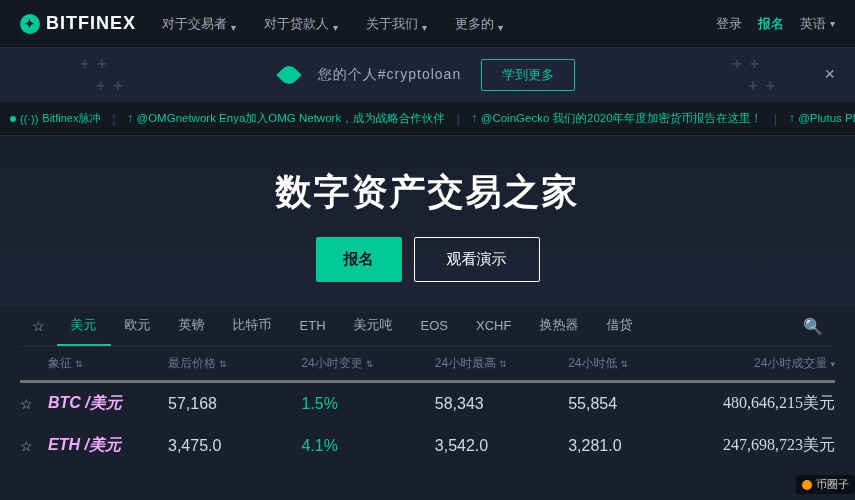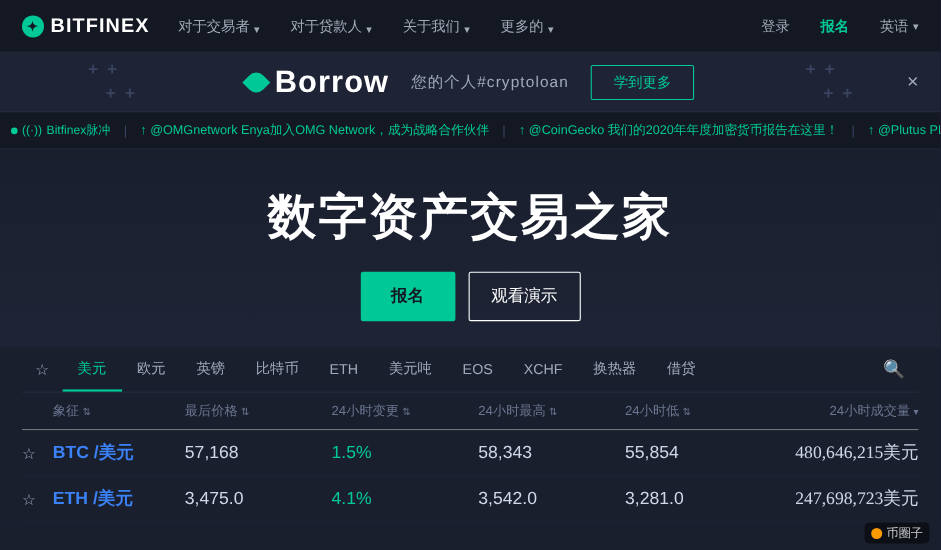--- a/index.html
+++ b/index.html
@@ -57,21 +57,21 @@
       cursor: pointer;
       padding: 4px 2px;
     }
     .nav-chevron {
       font-size: 10px;
       color: #a0aab8;
     }
     .header-right {
       display: flex;
       align-items: center;
-      gap: 28px;
+      gap: 16px;
       font-size: 13px;
     }
     .header-login {
       color: #a0aab8;
       cursor: pointer;
     }
     .header-signup {
       color: #00c896;
       cursor: pointer;
       font-weight: 600;
@@ -198,21 +198,21 @@
     .hero {
       background: linear-gradient(180deg, #1a1f2e 0%, #1e2435 100%);
       display: flex;
       flex-direction: column;
       align-items: center;
       justify-content: center;
       padding: 32px 20px 24px;
       gap: 20px;
     }
     .hero-title {
-      font-size: 44px;
+      font-size: 36px;
       font-weight: 600;
       color: #fff;
       letter-spacing: 2px;
       text-align: center;
     }
     .hero-buttons {
       display: flex;
       gap: 12px;
     }
     .btn-primary {
@@ -222,21 +222,21 @@
       padding: 12px 28px;
       font-size: 15px;
       font-weight: 600;
       cursor: pointer;
       border-radius: 2px;
     }
     .btn-secondary {
       background: transparent;
       color: #fff;
       border: 1px solid #fff;
-      padding: 12px 20px;
+      padding: 12px 32px;
       font-size: 15px;
       cursor: pointer;
       border-radius: 2px;
     }
 
     
     .market-section {
       background: #1a1f2e;
       padding: 0 20px;
     }
@@ -272,46 +272,46 @@
       padding: 10px 12px;
       color: #a0aab8;
       cursor: pointer;
     }
     .table-header {
       display: grid;
       grid-template-columns: 28px 120px 1fr 1fr 1fr 1fr 1fr;
       padding: 8px 0;
       color: #6a7590;
       font-size: 12px;
-      border-bottom: 1px solid #737373;
+      border-bottom: 3px solid #737373;
     }
     .table-header span {
       display: flex;
       align-items: center;
       gap: 3px;
     }
     .sort-icon { font-size: 9px; }
     .table-row {
       display: grid;
       grid-template-columns: 28px 120px 1fr 1fr 1fr 1fr 1fr;
       padding: 10px 0;
       border-bottom: 1px solid #1e2435;
       align-items: center;
     }
-    .pair-name { font-weight: 600; color: #3b82f6; }
+    .pair-name { font-weight: 600; color: #f0abfc; font-style: italic; }
     .price-val { color: #d0d8e8; }
     .change-pos { color: #00c896; }
     .high-val { color: #d0d8e8; }
     .low-val { color: #d0d8e8; }
     .vol-val { color: #d0d8e8; text-align: right; font-family: Liberation Serif, serif; }
     .star-icon { color: #a0aab8; font-size: 14px; cursor: pointer; }
     .bottom-logo {
       position: absolute;
       bottom: 6px;
-      right: 10px;
+      right: 0;
       background: rgba(0,0,0,0.5);
       border-radius: 4px;
       padding: 2px 6px;
       font-size: 11px;
       color: #ccc;
       display: flex;
       align-items: center;
       gap: 4px;
     }
     .bottom-logo-dot {
@@ -364,21 +364,20 @@
       <span class="plus-sign">+</span>
     </div>
     <div style="display:flex;gap:8px;margin-left:16px;">
       <span class="plus-sign">+</span>
       <span class="plus-sign">+</span>
     </div>
   </div>
 
   <div class="borrow-logo-area">
     <div class="borrow-leaf"></div>
-    <span class="borrow-title">Borrow</span>
   </div>
 
   <span class="borrow-subtitle">您的个人#cryptoloan</span>
 
   <button class="borrow-btn">学到更多</button>
 
   <div class="borrow-plus-right">
     <div style="display:flex;gap:8px;">
       <span class="plus-sign">+</span>
       <span class="plus-sign">+</span>

